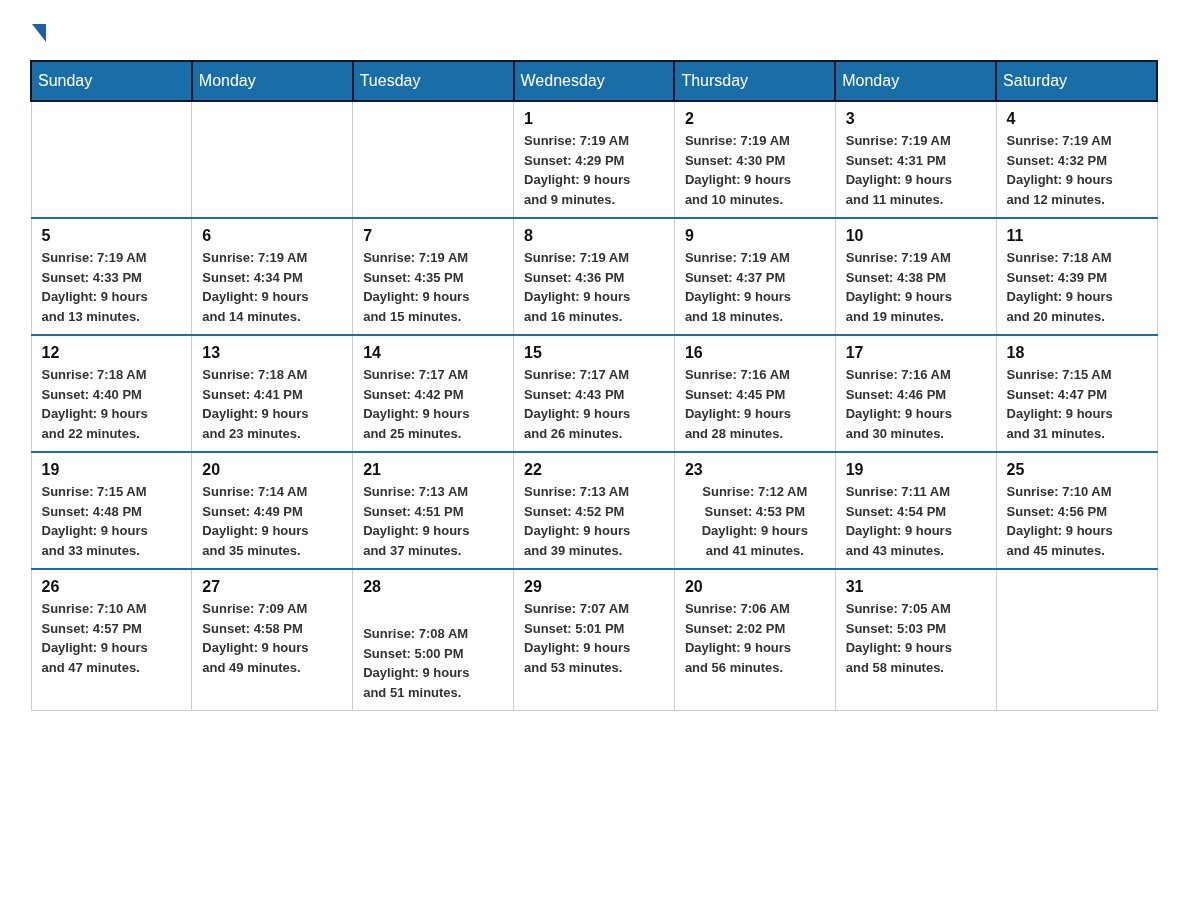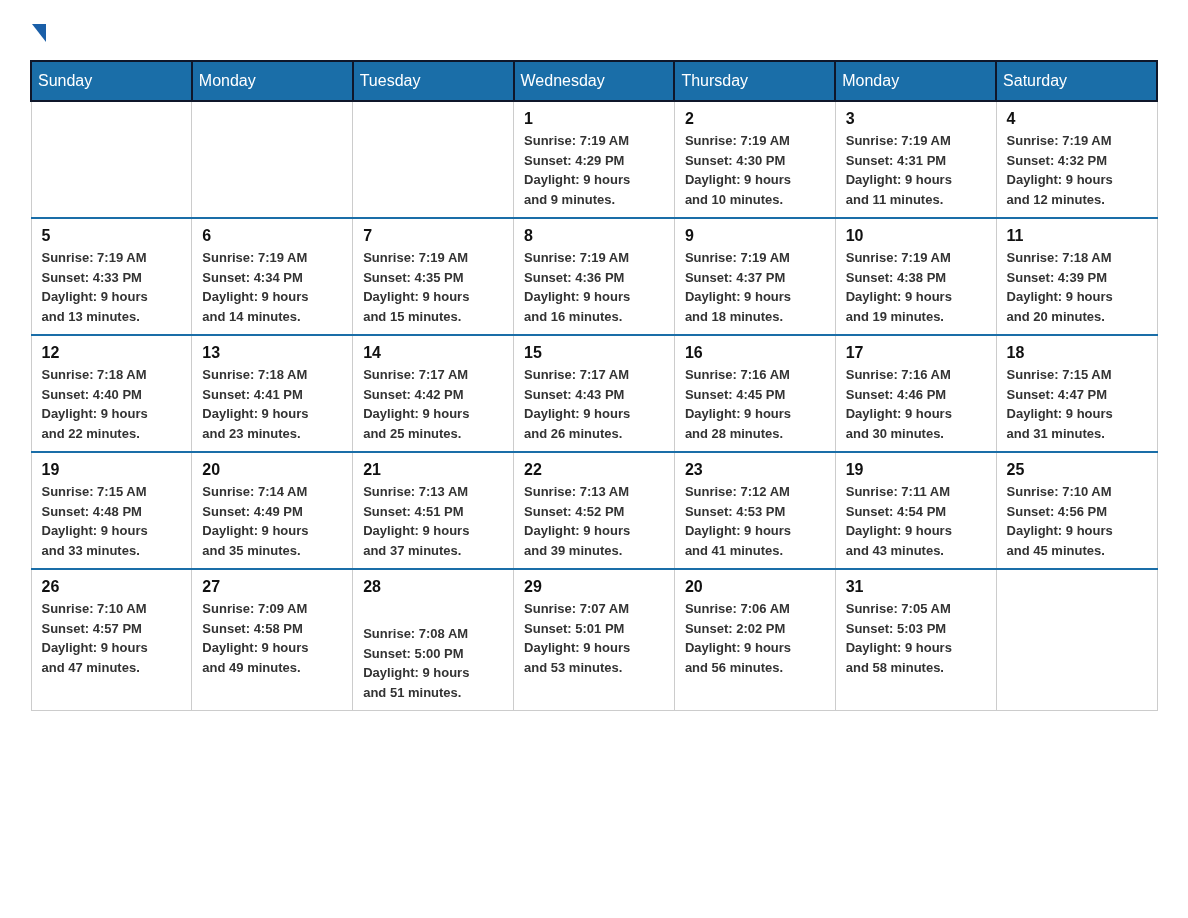--- a/index.html
+++ b/index.html
@@ -298,21 +298,21 @@
         </td>
         <td>
           <span class="day-number">22</span>
           <div class="day-info" style="white-space: pre-line;">Sunrise: 7:13 AM
 Sunset: 4:52 PM
 Daylight: 9 hours
 and 39 minutes.</div>
         </td>
         <td>
           <span class="day-number">23</span>
-          <div class="day-info" style="white-space: pre-line;">Sunrise: 7:12 AM
+          <div class="day-info" style="white-space: pre-line; text-align: center;">Sunrise: 7:12 AM
 Sunset: 4:53 PM
 Daylight: 9 hours
 and 41 minutes.</div>
         </td>
         <td>
           <span class="day-number">19</span>
           <div class="day-info" style="white-space: pre-line;">Sunrise: 7:11 AM
 Sunset: 4:54 PM
 Daylight: 9 hours
 and 43 minutes.</div>

